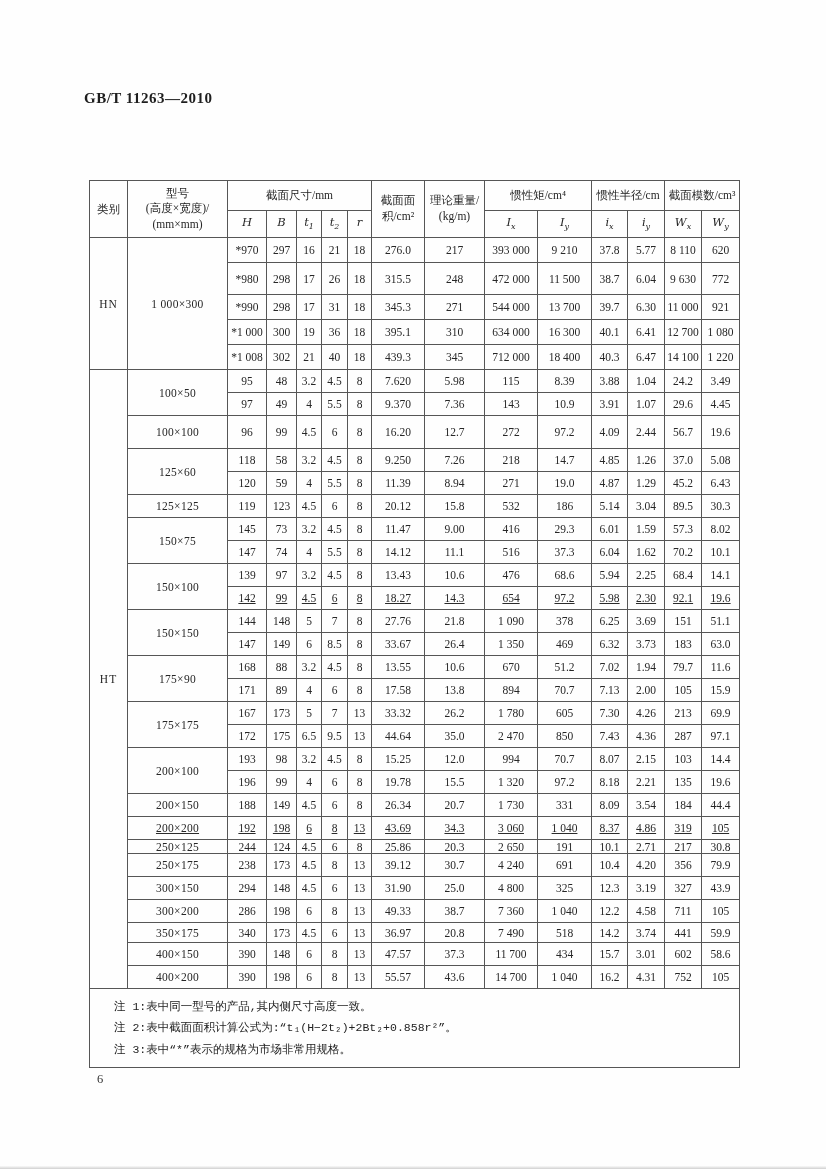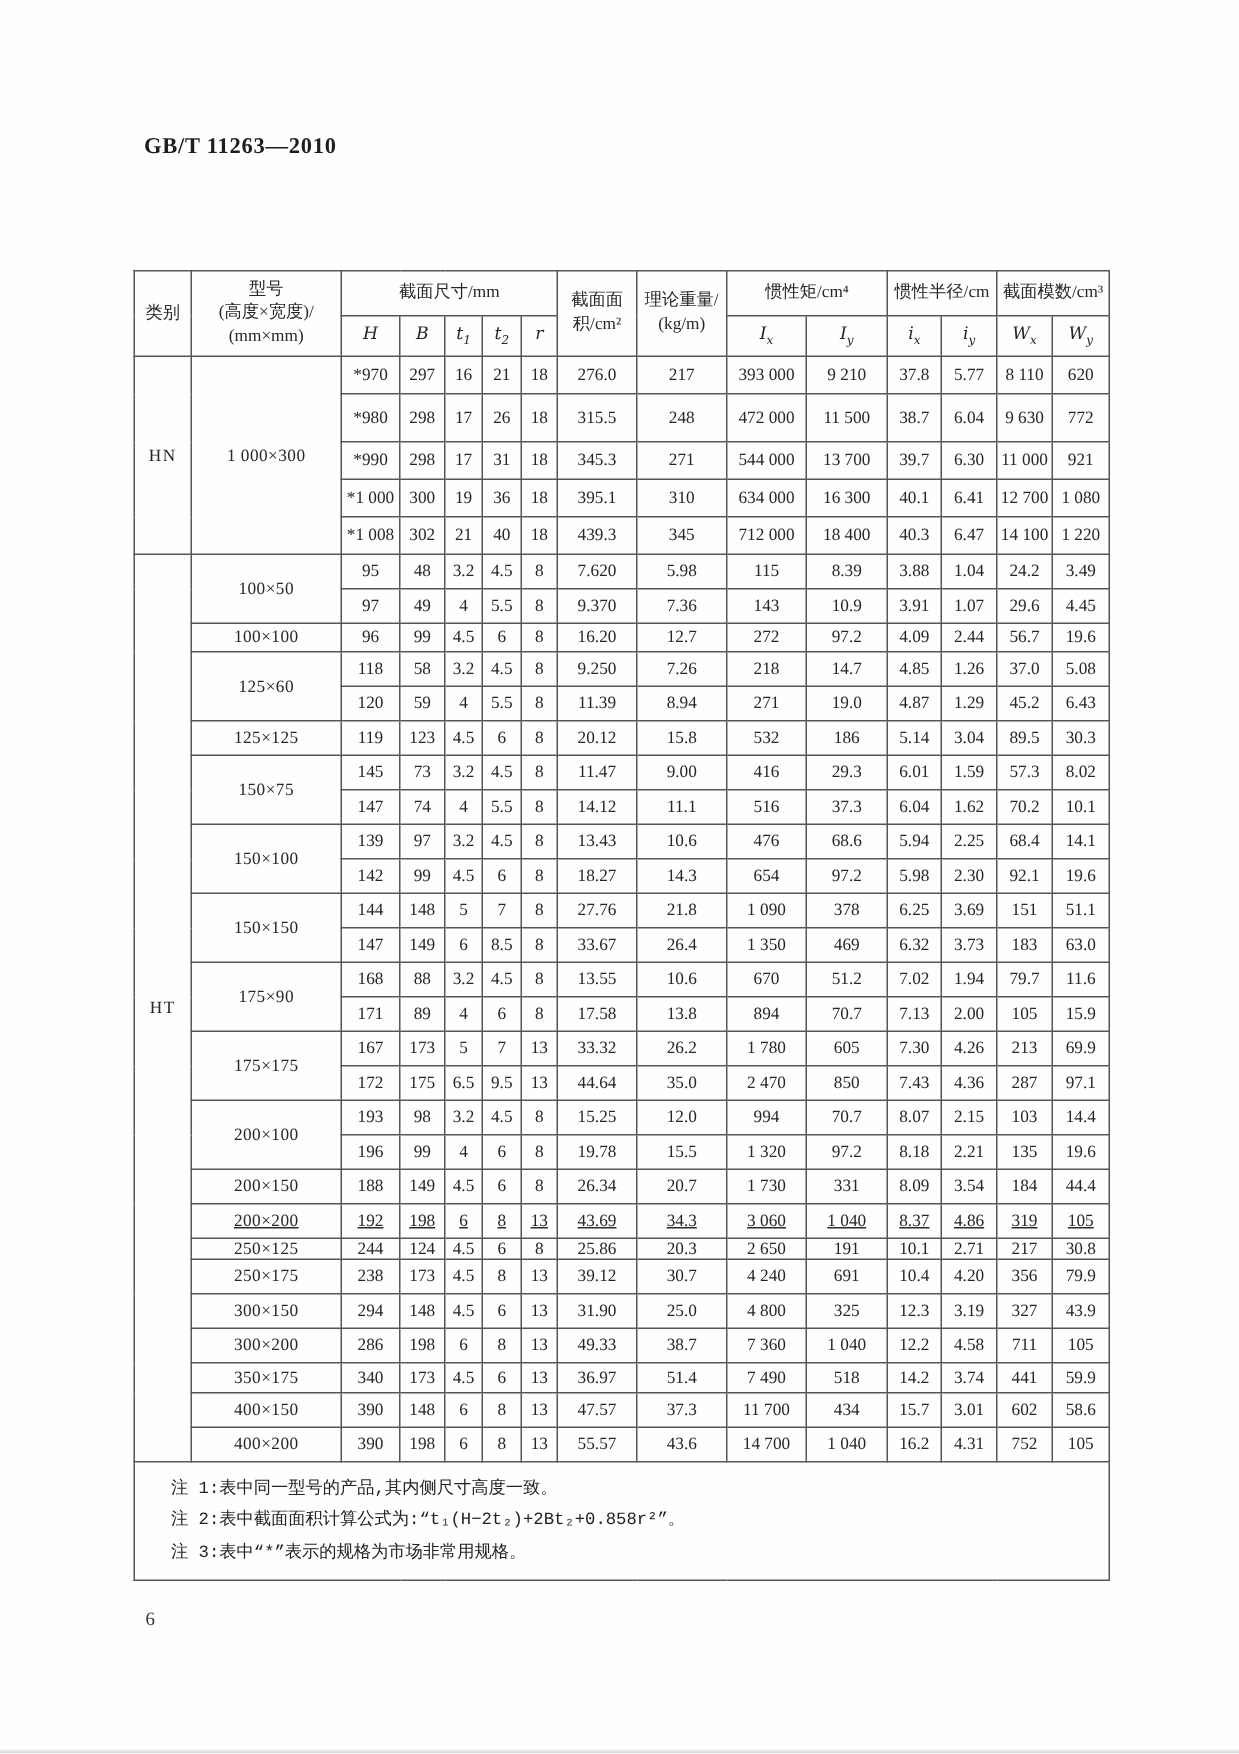--- a/index.html
+++ b/index.html
@@ -16,21 +16,21 @@
   .page::after { 
     content: "";
     position: absolute;
     left: 0; right: 0; bottom: 0;
     height: 3px;
     background: linear-gradient(to bottom, rgba(0,0,0,0.02), rgba(0,0,0,0.18));
     pointer-events: none;
   }
   .doc-code {
     position: absolute;
-    left: 96px; top: 90px;
+    left: 84px; top: 90px;
     font-size: 15px;
     font-weight: bold;
     letter-spacing: 0.5px;
     color: #1e1e1e;
   }
   .table-title {
     position: absolute;
     left: 89px; top: 142px;
     width: 650px;
     text-align: center;
@@ -247,21 +247,21 @@
           <td>8</td>
           <td>9.370</td>
           <td>7.36</td>
           <td>143</td>
           <td>10.9</td>
           <td>3.91</td>
           <td>1.07</td>
           <td>29.6</td>
           <td>4.45</td>
         </tr>
-        <tr style="height: 19px;">
+        <tr style="height: 33px;">
           <td rowspan="1" class="model">100×100</td>
           <td>96</td>
           <td>99</td>
           <td>4.5</td>
           <td>6</td>
           <td>8</td>
           <td>16.20</td>
           <td>12.7</td>
           <td>272</td>
           <td>97.2</td>
@@ -357,21 +357,21 @@
           <td>8</td>
           <td>13.43</td>
           <td>10.6</td>
           <td>476</td>
           <td>68.6</td>
           <td>5.94</td>
           <td>2.25</td>
           <td>68.4</td>
           <td>14.1</td>
         </tr>
-        <tr style="height: 23px;">
+        <tr style="height: 23px; text-decoration: underline;">
           <td>142</td>
           <td>99</td>
           <td>4.5</td>
           <td>6</td>
           <td>8</td>
           <td>18.27</td>
           <td>14.3</td>
           <td>654</td>
           <td>97.2</td>
           <td>5.98</td>
@@ -600,21 +600,21 @@
           <td>105</td>
         </tr>
         <tr style="height: 20px;">
           <td rowspan="1" class="model">350×175</td>
           <td>340</td>
           <td>173</td>
           <td>4.5</td>
           <td>6</td>
           <td>13</td>
           <td>36.97</td>
-          <td>51.4</td>
+          <td>20.8</td>
           <td>7 490</td>
           <td>518</td>
           <td>14.2</td>
           <td>3.74</td>
           <td>441</td>
           <td>59.9</td>
         </tr>
         <tr style="height: 23px;">
           <td rowspan="1" class="model">400×150</td>
           <td>390</td>

